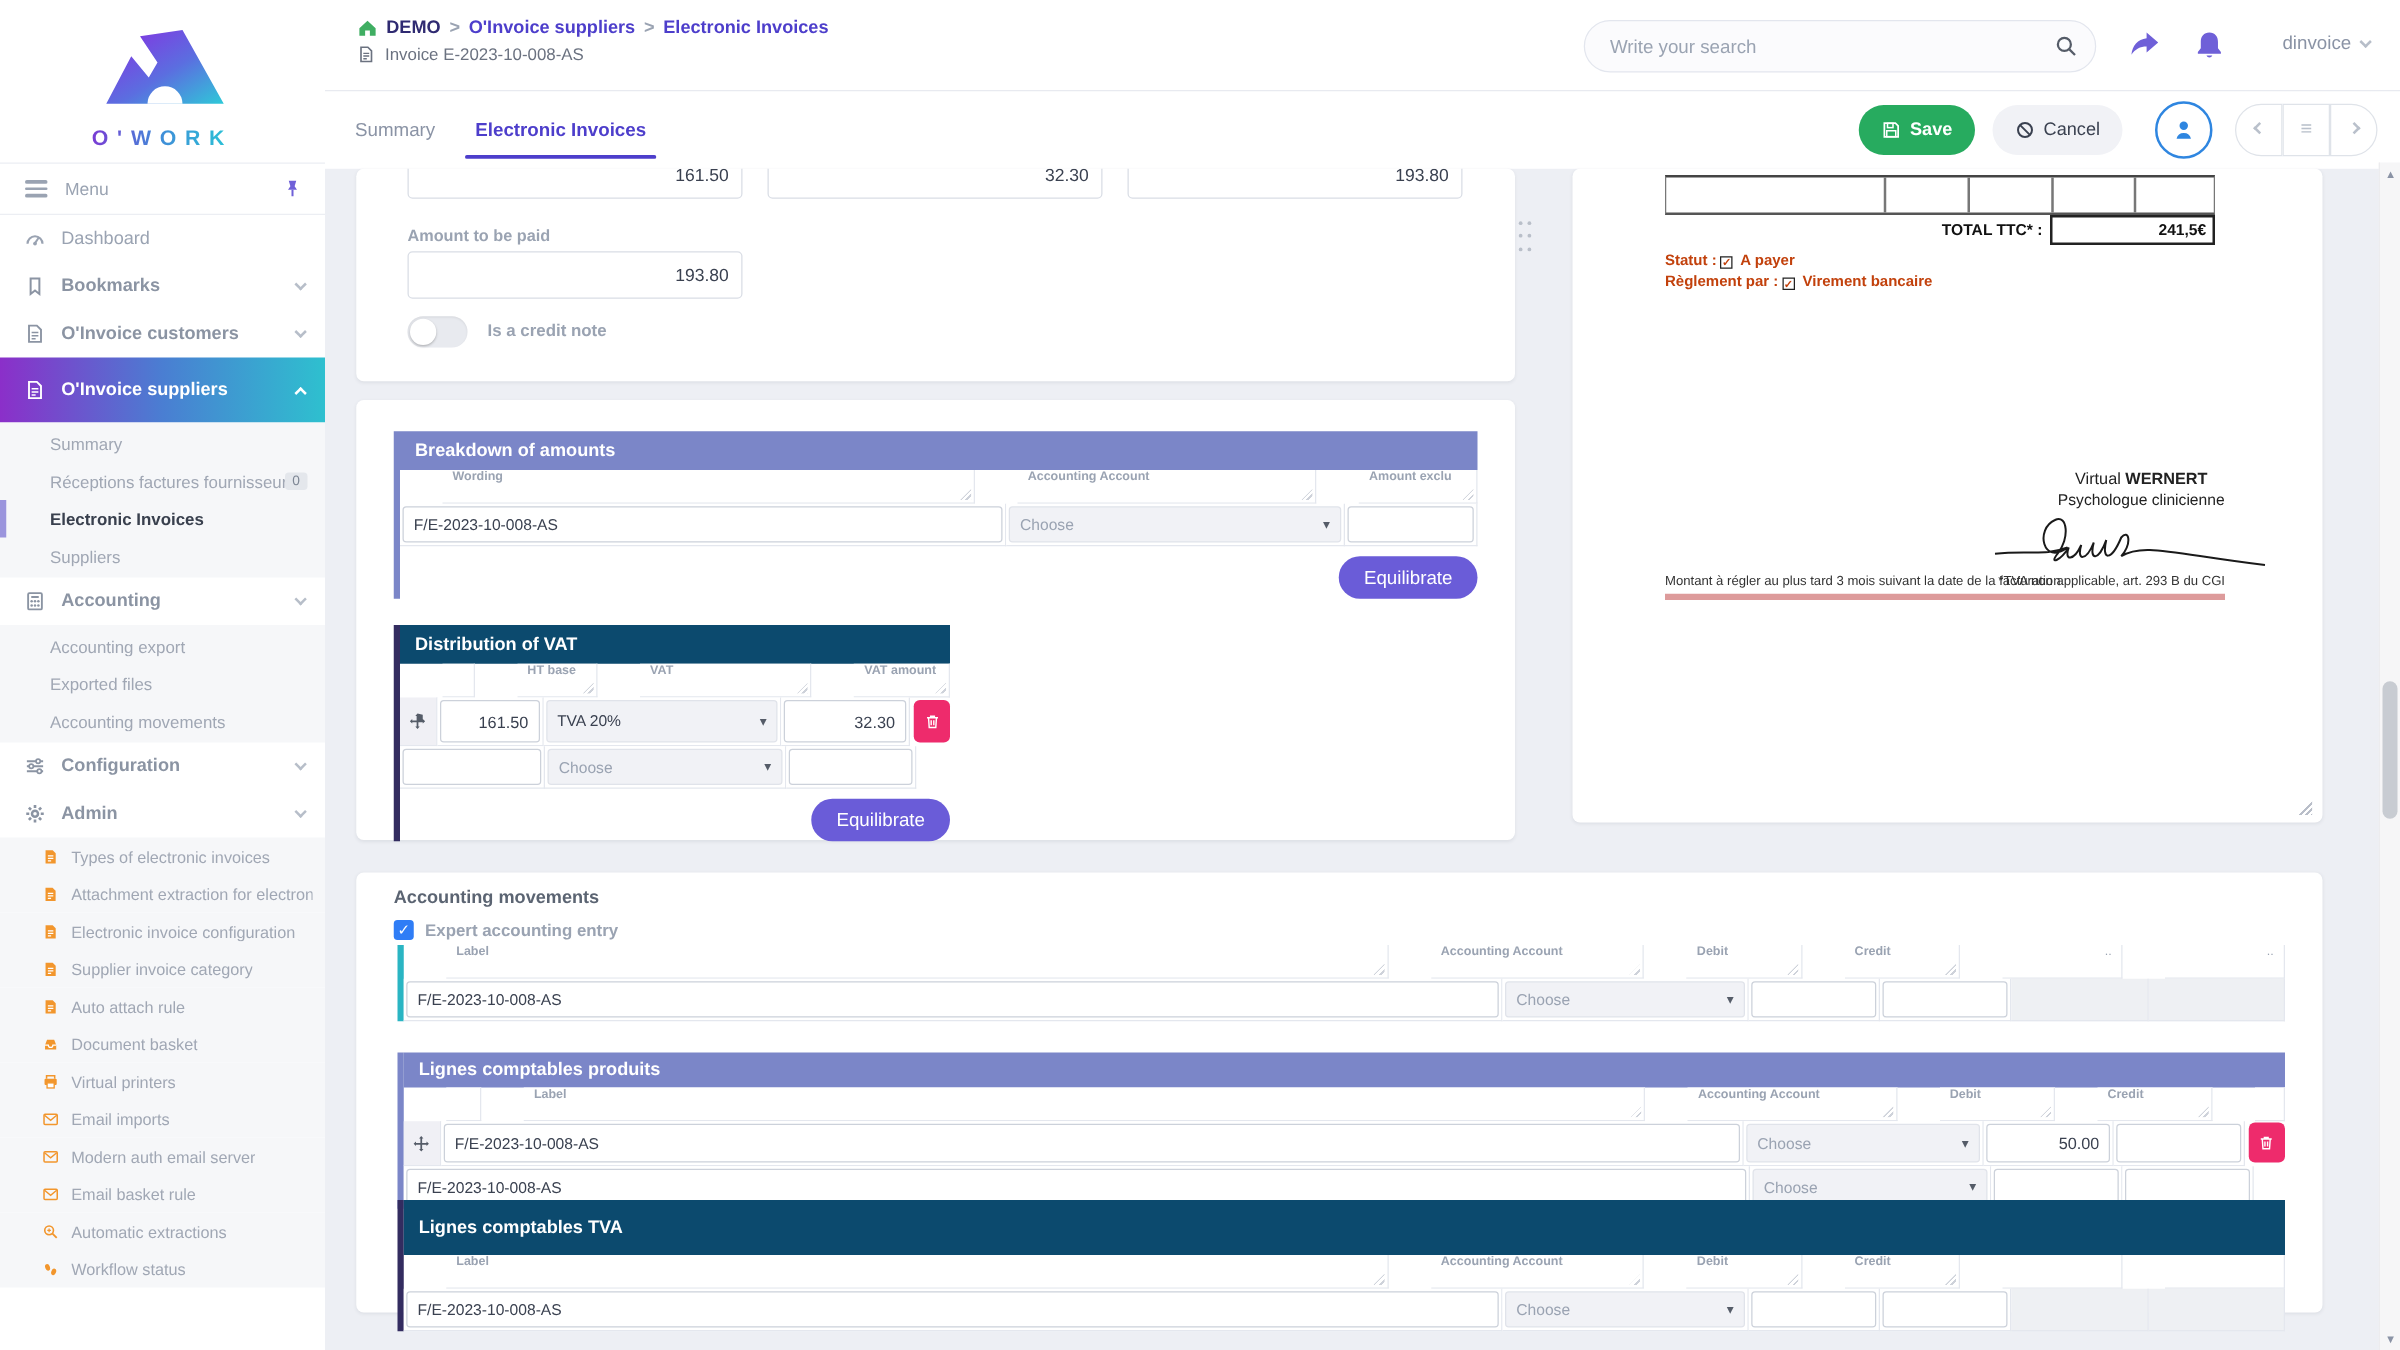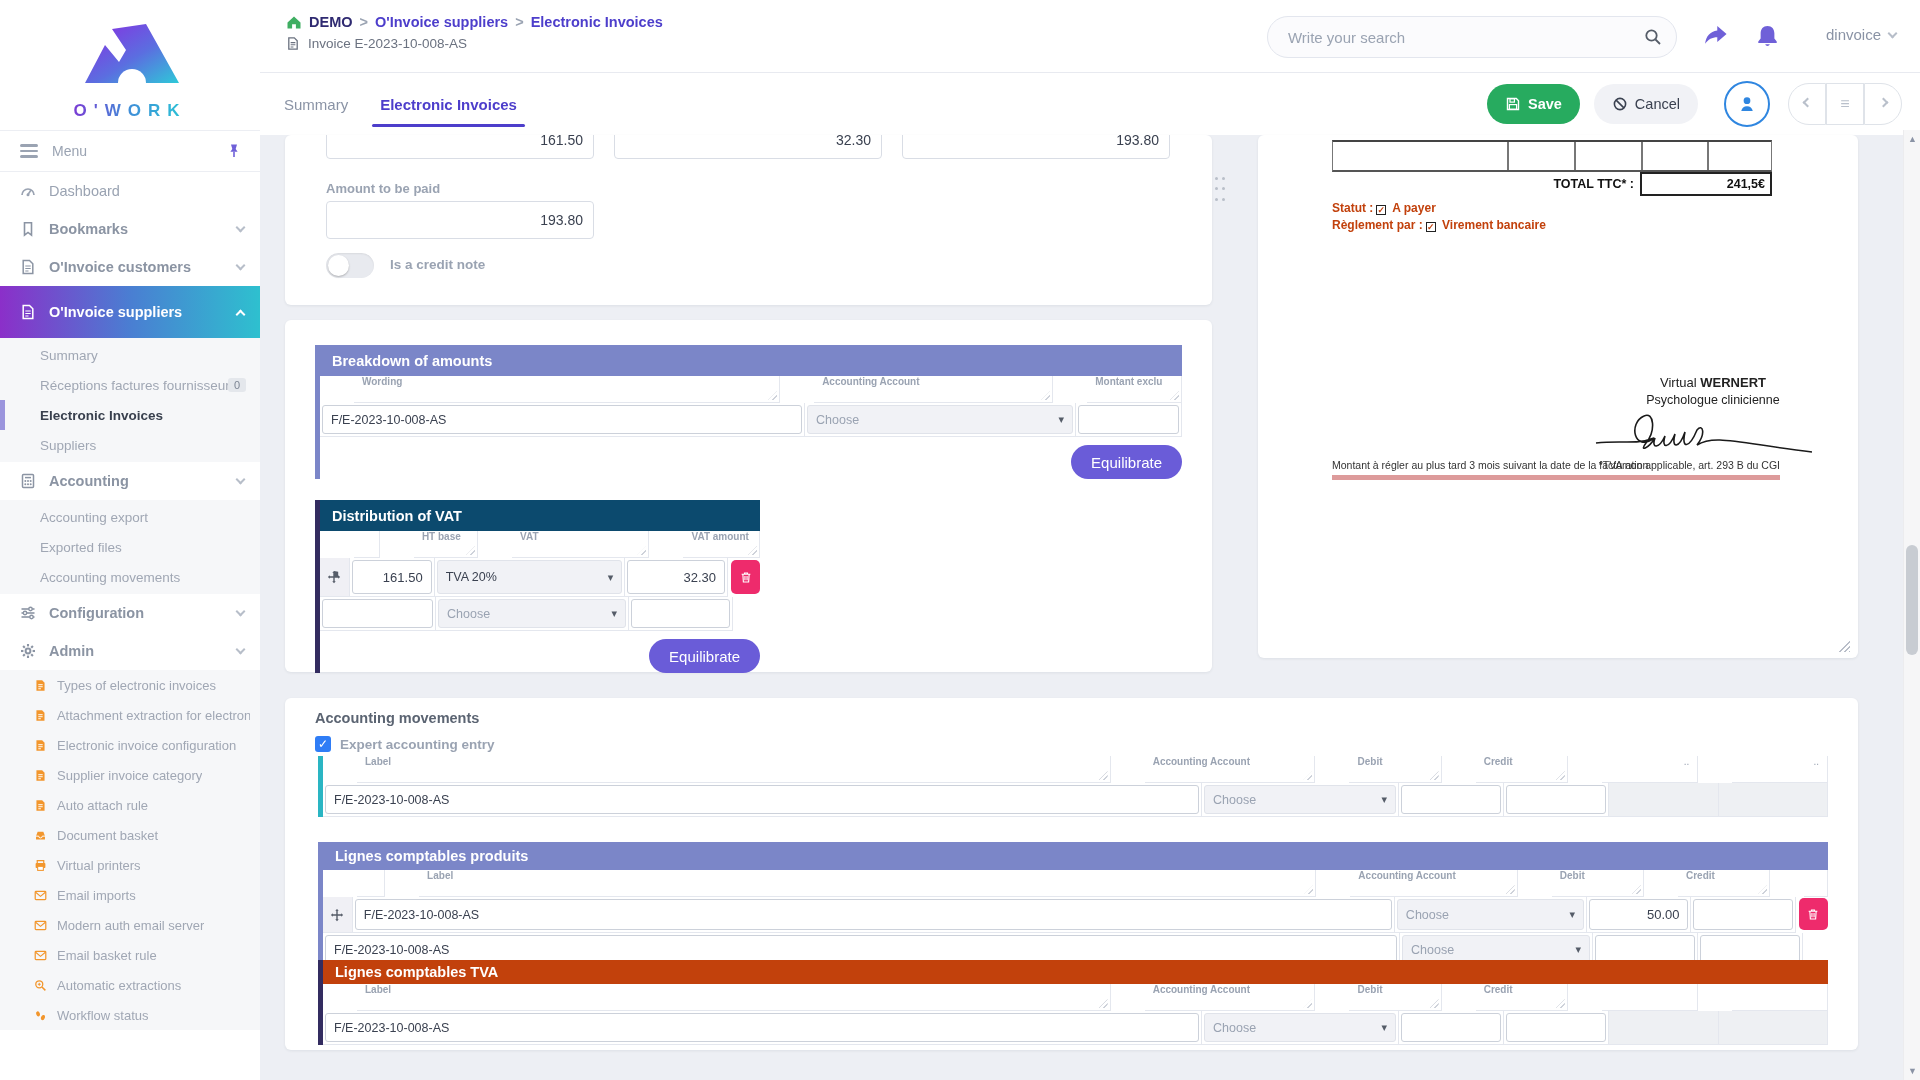--- a/index.html
+++ b/index.html
@@ -491,21 +491,21 @@
         <div class="flexrow">
           <div class="th" style="width:485px">
               <span>Wording</span>
               <span class="rsz"></span>
             </div>
           <div class="th" style="width:271px">
               <span>Accounting Account</span>
               <span class="rsz"></span>
             </div>
           <div class="th" style="width:106px">
-              <span>Montant exclu</span>
+              <span>Amount exclu</span>
               <span class="rsz"></span>
             </div>
         </div>
         <div class="flexrow">
           <div class="td" style="width:485px"><input value="F/E-2023-10-008-AS" style=""></div>
           <div class="td" style="width:271px">
             <div class="sel">
                 <span class="stext">Choose</span>
                 <span class="caret">▾</span>
               </div>
@@ -703,21 +703,21 @@
                 <span class="stext">Choose</span>
                 <span class="caret">▾</span>
               </div>
           </div>
           <div class="td" style="width:105px"><input class="num" value="" style=""></div>
           <div class="td" style="width:105px"><input class="num" value="" style=""></div>
         </div>
       </div>
 
       <div class="sect" style="left:33px;top:262px;width:1510px;border-color:#332c60">
-        <div class="sect-bar" style="background:#c2410c;height:24px">Lignes comptables TVA</div>
+        <div class="sect-bar" style="background:#0c4a6e;height:44px">Lignes comptables TVA</div>
         <div class="flexrow">
           <div class="th" style="width:879px">
               <span>Label</span>
               <span class="rsz"></span>
             </div>
           <div class="th" style="width:197px">
               <span>Accounting Account</span>
               <span class="rsz"></span>
             </div>
           <div class="th" style="width:105px">

